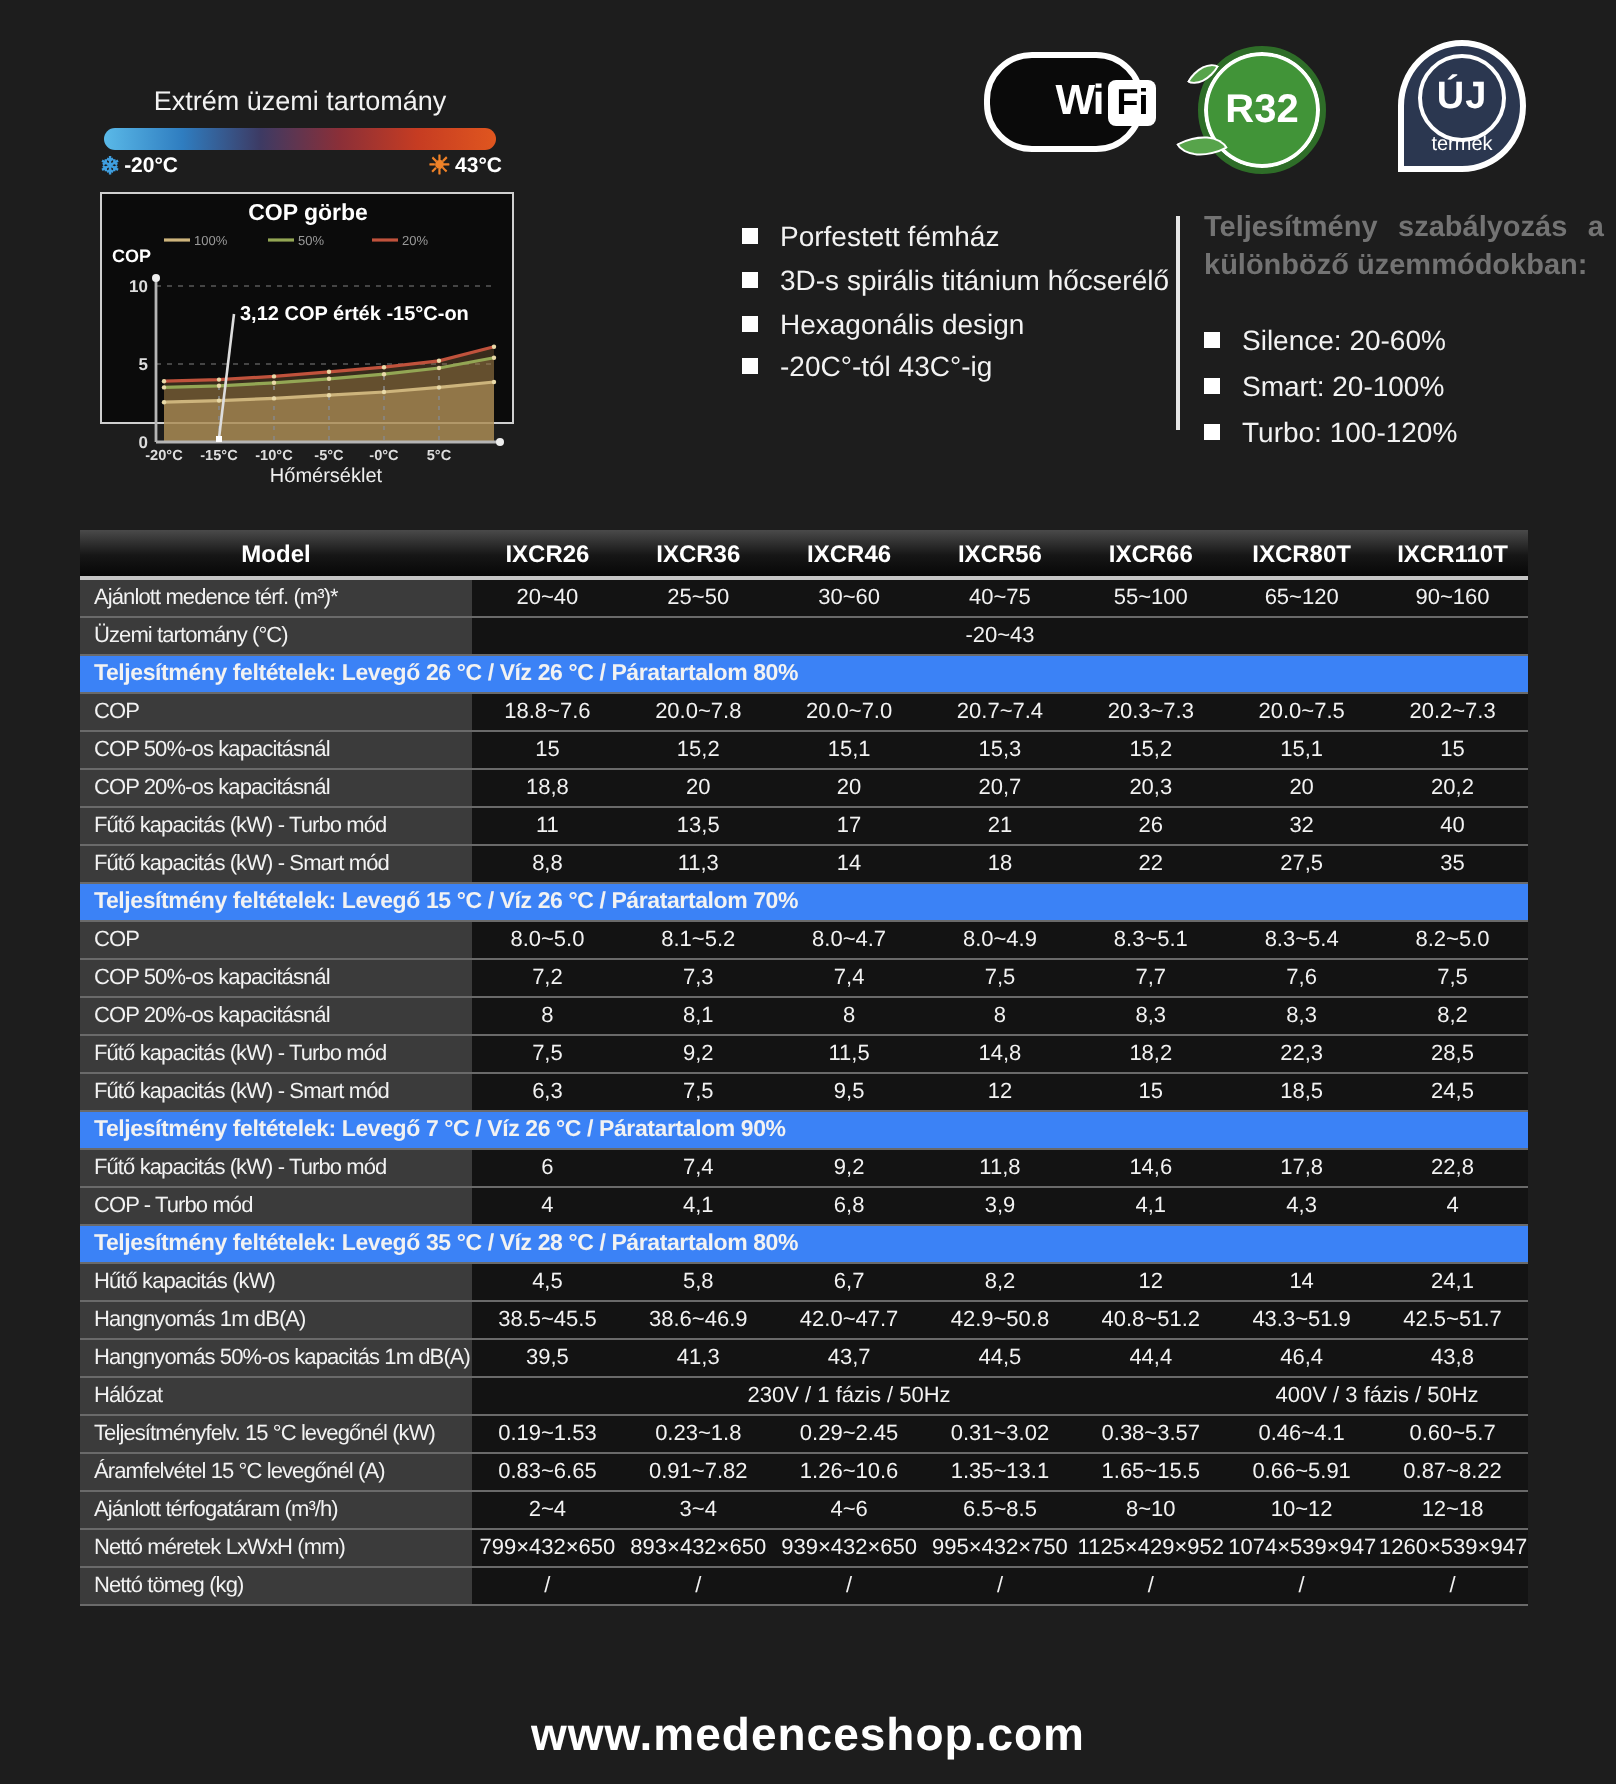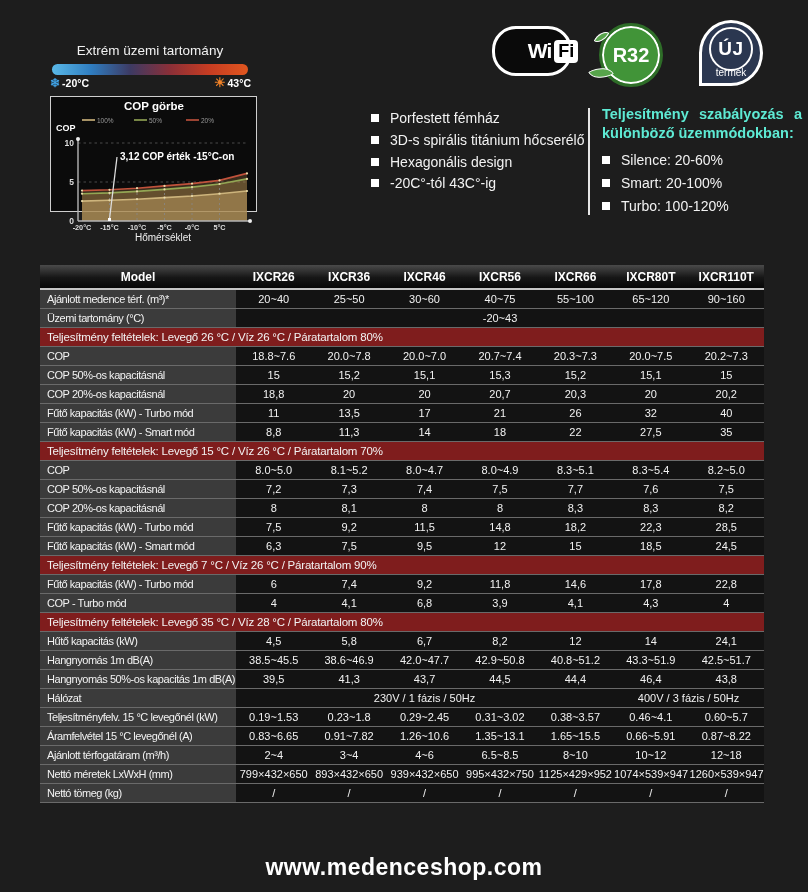--- a/index.html
+++ b/index.html
@@ -23,23 +23,23 @@
 
   
   .features{position:absolute;left:371px;top:110px;}
   .b-item{display:flex;align-items:flex-start;height:21.8px;font-size:14px;color:#f2f2f2;}
   .sq{width:8px;height:8px;background:#fff;margin:4px 11px 0 0;flex:none;}
 
   .divider{position:absolute;left:588px;top:108px;width:2px;height:107px;background:#e6e6e6;}
 
   
   .modes{position:absolute;left:602px;top:105px;width:200px;}
-  .modes-h{font-size:14.5px;font-weight:bold;line-height:19px;color:#5eead4;}
+  .modes-h{font-size:14.5px;font-weight:bold;line-height:19px;color:#737373;}
   .jl{text-align:justify;text-align-last:justify;}
-  .modes-list{margin-top:9px;}
+  .modes-list{margin-top:19px;}
   .modes-list .b-item{height:23px;}
 
   
   .badge-wifi{position:absolute;left:492px;top:26px;width:74px;height:44px;border:3px solid #fff;
               border-radius:24px;background:#0a0a0a;display:flex;align-items:center;
               justify-content:center;gap:3px;}
   .wifi-wi{font-size:21px;font-weight:bold;letter-spacing:-1px;margin-left:42px;}
   .wifi-fi{background:#fff;color:#000;font-weight:bold;font-size:18px;line-height:23px;
            padding:0 4px;border-radius:4px;}
   .badge-r32{position:absolute;left:599px;top:23px;width:58px;height:58px;border-radius:50%;
@@ -59,22 +59,22 @@
   
   .spec{position:absolute;left:40px;top:265px;width:724px;border-collapse:collapse;
         table-layout:fixed;}
   .spec th{height:23px;font-size:12px;font-weight:bold;color:#fff;text-align:center;
            background:linear-gradient(180deg,#4a4a4a 0%,#161616 55%,#070707 100%);
            border-bottom:2px solid #c4c4c4;padding:0;}
   .spec th:first-child{width:196px;}
   .spec td{height:18px;font-size:11px;color:#f2f2f2;text-align:center;background:#131313;
            border-bottom:1px solid #6a6a6a;padding:0 1px;overflow:hidden;white-space:nowrap;}
   .spec td.lbl{background:#3b3b3b;text-align:left;padding:0 12px 0 7px;letter-spacing:-0.45px;}
-  .spec tr.section td{background:#7f1d1d;text-align:left;padding-left:7px;font-size:11.5px;
-                      letter-spacing:-0.2px;}
+  .spec tr.section td{background:#3b82f6;text-align:left;padding-left:7px;font-size:11.5px;
+                      letter-spacing:-0.2px;font-weight:bold;}
 
   .footer{position:absolute;left:0;right:0;top:854px;text-align:center;font-size:23px;
           font-weight:bold;letter-spacing:.5px;color:#fff;cursor:pointer;}
 </style>
 </head>
 <body>
 
 <div class="stage">
 
   <div class="range-title">Extrém üzemi tartomány</div>

